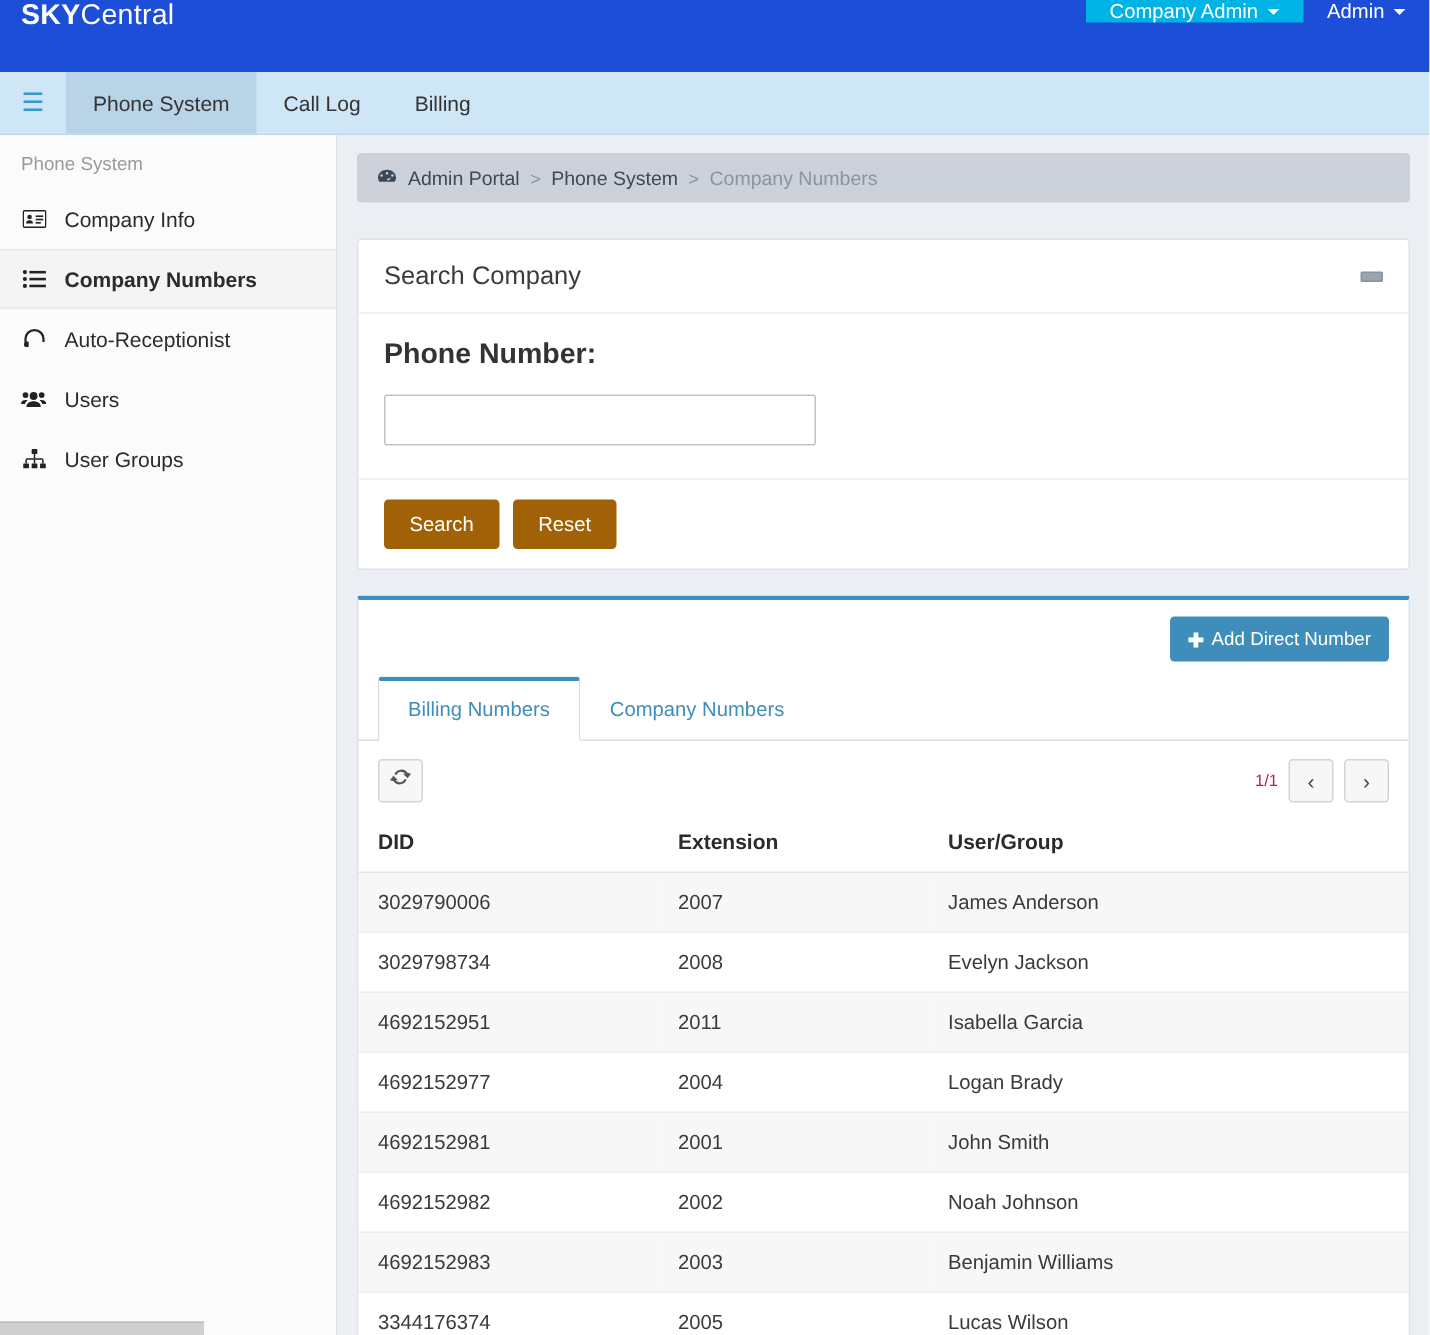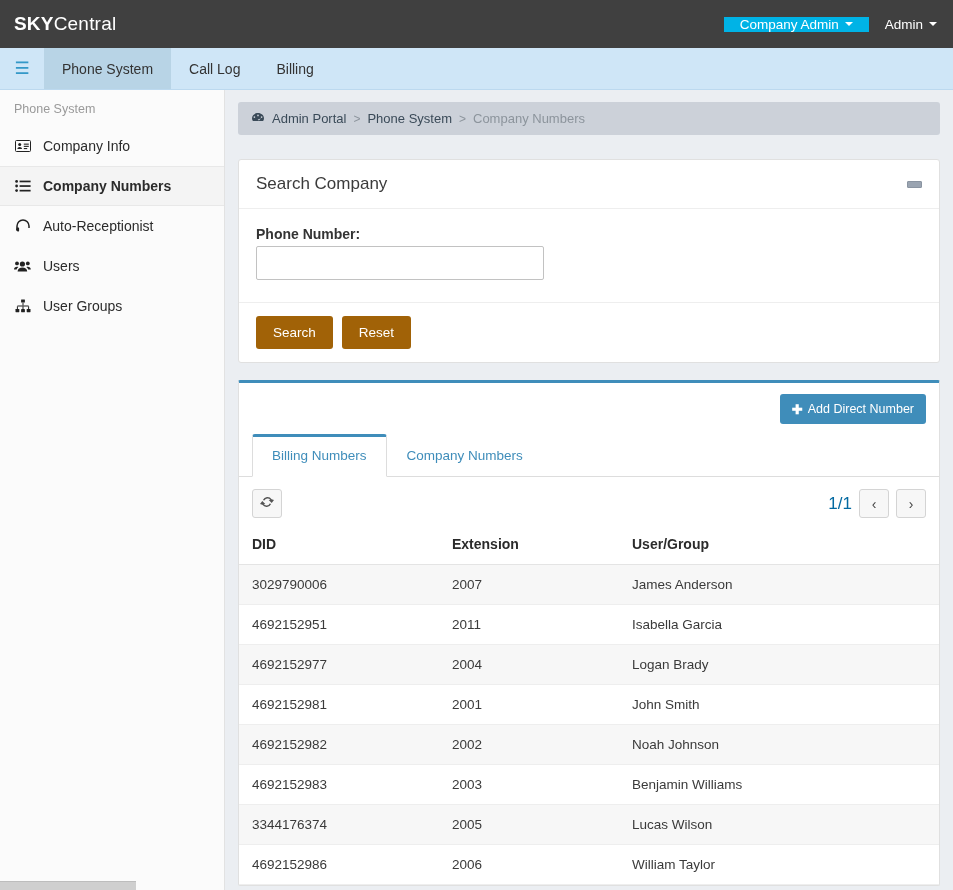--- a/index.html
+++ b/index.html
@@ -8,23 +8,23 @@
     margin: 0; padding: 0;
     width: 953px; height: 890px;
     overflow: hidden;
     font-family: "Liberation Sans", sans-serif;
     background: #ffffff;
   }
 
   
   .topbar {
     height: 48px;
-    background: #404040;
-    display: flex;
-    align-items: center;
+    background: #1d4ed8;
+    display: flex;
+    align-items: flex-start;
     position: relative;
   }
   .brand {
     display: flex;
     align-items: center;
     padding: 0 0 0 14px;
     color: #ffffff;
     font-size: 19px;
     letter-spacing: .2px;
   }
@@ -185,24 +185,24 @@
   .collapse-btn {
     width: 15px; height: 7px;
     background: #9aa4b1;
     border: 1px solid #8a94a1;
     border-radius: 1px;
     cursor: pointer;
   }
   .panel-body { padding: 17px 17px 22px 17px; }
   .field-label {
     display: block;
-    font-size: 14px;
+    font-size: 19px;
     font-weight: bold;
     color: #333333;
-    margin-bottom: 4px;
+    margin-bottom: 15px;
   }
   .text-input {
     width: 288px;
     height: 34px;
     border: 1px solid #c2c2c2;
     border-radius: 2px;
     padding: 0 9px;
     font-size: 13.5px;
     font-family: "Liberation Sans", sans-serif;
     color: #333333;
@@ -292,21 +292,21 @@
     align-items: center;
     justify-content: center;
     cursor: pointer;
     color: #555555;
   }
   .pager {
     display: flex;
     align-items: center;
     gap: 7px;
   }
-  .pager-count { font-size: 17px; color: #0369a1; }
+  .pager-count { font-size: 11px; color: #be185d; }
   .pg-btn {
     width: 30px; height: 29px;
     background: #f7f7f7;
     border: 1px solid #d4d4d4;
     border-radius: 3px;
     display: flex;
     align-items: center;
     justify-content: center;
     cursor: pointer;
     color: #444444;
@@ -526,20 +526,25 @@
             <th>User/Group</th>
           </tr>
         </thead>
         <tbody>
           <tr>
             <td>3029790006</td>
             <td>2007</td>
             <td>James Anderson</td>
           </tr>
           <tr>
+            <td>3029798734</td>
+            <td>2008</td>
+            <td>Evelyn Jackson</td>
+          </tr>
+          <tr>
             <td>4692152951</td>
             <td>2011</td>
             <td>Isabella Garcia</td>
           </tr>
           <tr>
             <td>4692152977</td>
             <td>2004</td>
             <td>Logan Brady</td>
           </tr>
           <tr>

